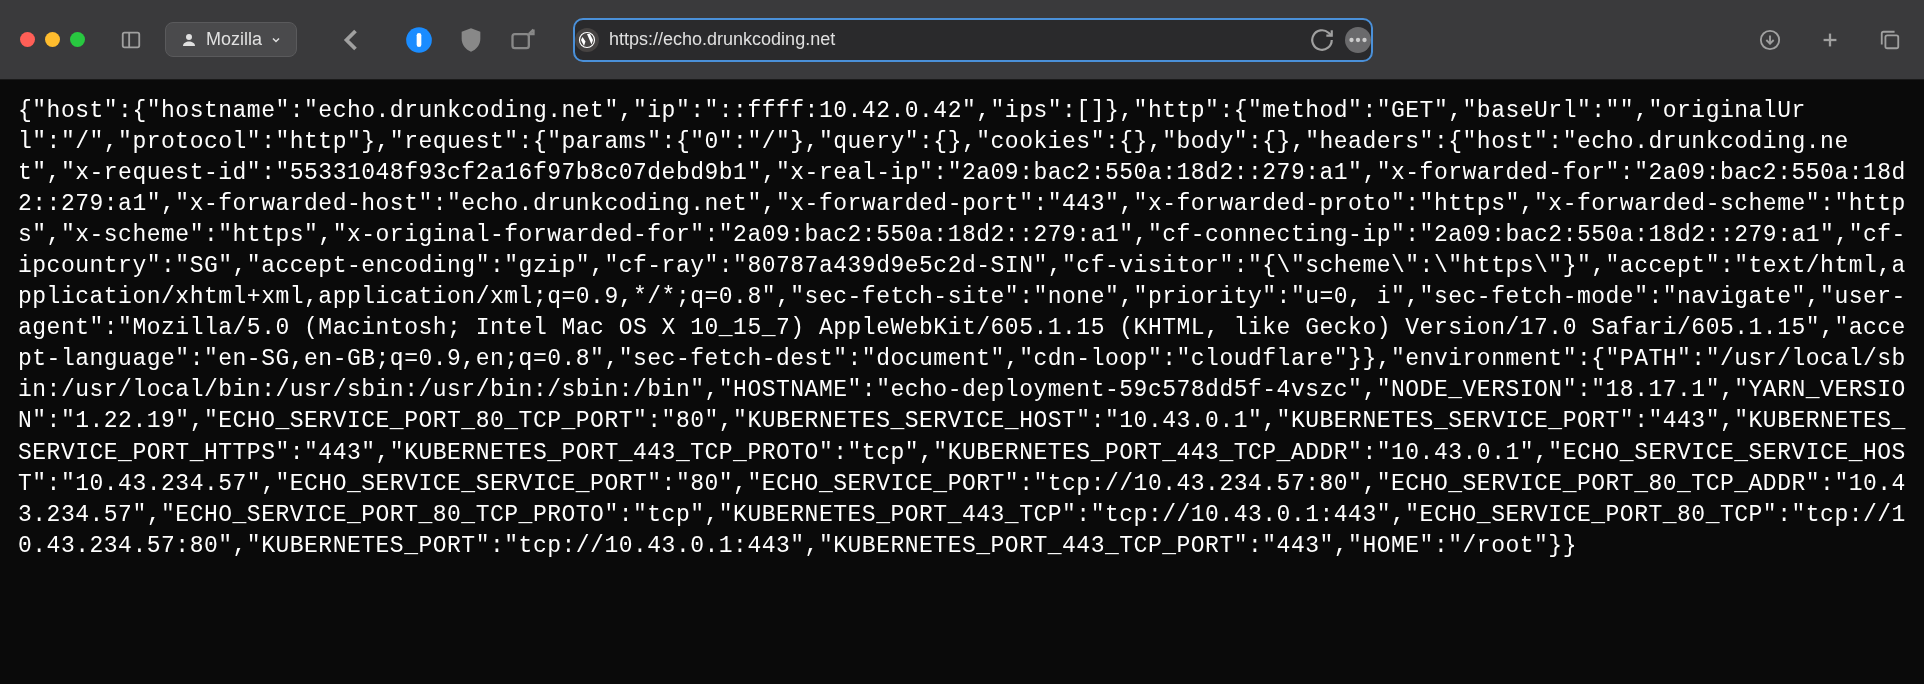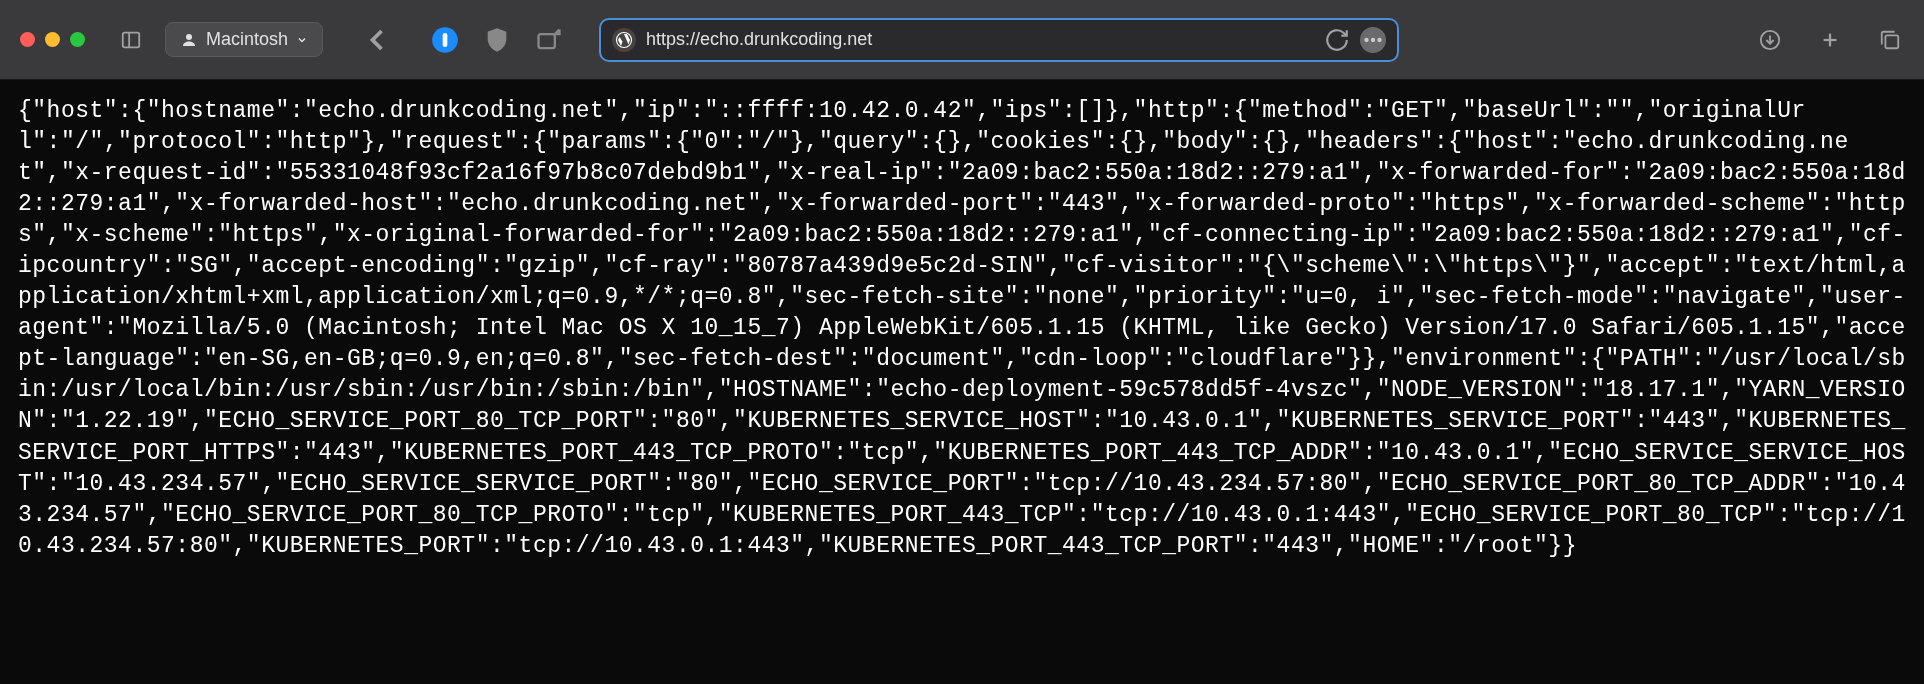--- a/index.html
+++ b/index.html
@@ -97,21 +97,21 @@
     }
     .address-bar {
       flex: 1;
       max-width: 800px;
       background: #2a2a2c;
       border: 2px solid #4a90d9;
       border-radius: 10px;
       height: 44px;
       display: flex;
       align-items: center;
-      padding: 0 11px;
+      padding: 0 0;
       gap: 10px;
     }
     .site-icon {
       width: 24px;
       height: 24px;
       background: #464342;
       border-radius: 50%;
       display: flex;
       align-items: center;
       justify-content: center;
@@ -181,21 +181,21 @@
       <rect x="3" y="4" width="18" height="16" rx="2"></rect>
       <line x1="10" y1="4" x2="10" y2="20"></line>
     </svg>
   </div>
 
   <div class="profile-button">
     <svg class="person" viewBox="0 0 24 24" fill="currentColor">
       <circle cx="12" cy="8" r="4"></circle>
       <path d="M4 20c0-4 4-6 8-6s8 2 8 6"></path>
     </svg>
-    <span>Macintosh</span>
+    <span>Mozilla</span>
     <svg class="chevron" viewBox="0 0 24 24" fill="none" stroke="currentColor" stroke-width="3">
       <polyline points="6 9 12 15 18 9"></polyline>
     </svg>
   </div>
 
   <div class="nav-back">
     <svg viewBox="0 0 24 24" fill="none" stroke="currentColor" stroke-width="2.5">
       <polyline points="15 18 9 12 15 6"></polyline>
     </svg>
   </div>

